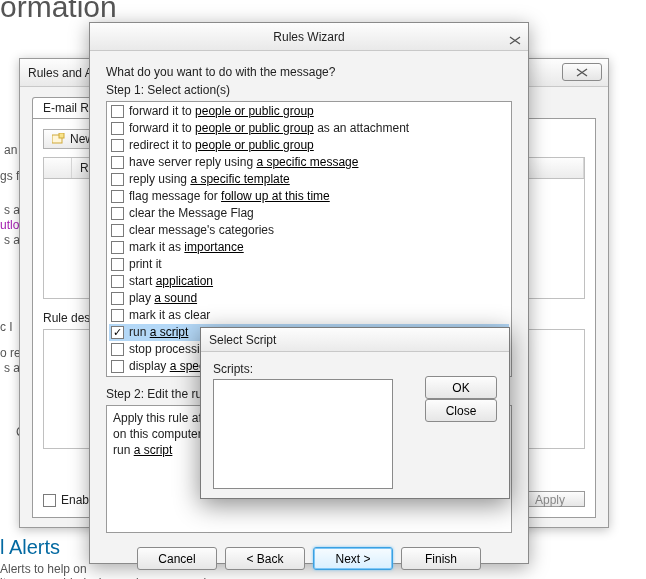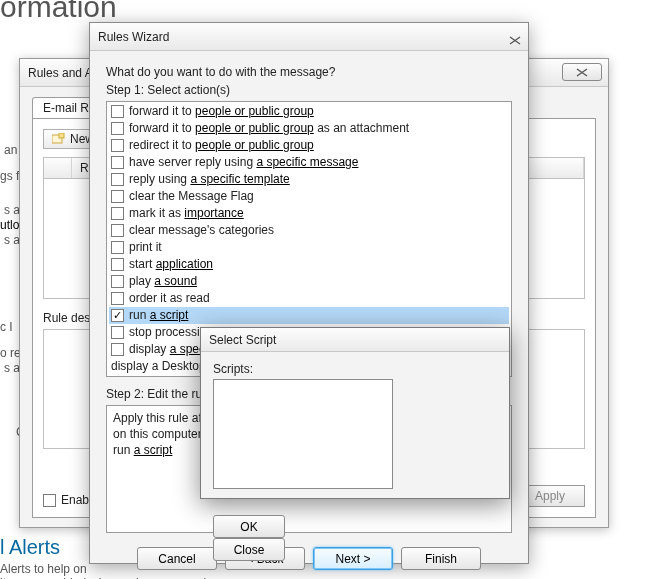--- a/index.html
+++ b/index.html
@@ -114,21 +114,21 @@
   }
   .enable-row {
     position: absolute;
     left: 10px; bottom: 10px;
     display:flex; align-items:center; gap:5px;
     font-size: 12px;
   }
   .apply-btn {
     position: absolute;
     right: 10px; bottom: 10px;
-    width: 70px; height: 22px;
+    width: 70px; height: 16px;
     border: 1px solid #9a9a9a;
     background: linear-gradient(#fdfdfd,#e6e6e6);
     font-size: 12px;
     color: #888;
   }
   
   .dlg-wizard {
     position: absolute;
     left: 89px; top: 22px;
     width: 440px; height: 542px;
@@ -136,20 +136,21 @@
     border: 1px solid #8a8a8a;
     box-shadow: 0 4px 18px rgba(0,0,0,.35);
   }
   .dlg-wizard .titlebar {
     height: 28px; line-height: 28px;
     padding: 0 8px;
     background: linear-gradient(#fdfdfd,#e9e9e9);
     border-bottom: 1px solid #c8c8c8;
     position: relative;
     font-size: 12px;
+    text-align: center;
   }
   .wz-body { padding: 14px 16px 10px; }
   .wz-q { font-size: 12px; margin-bottom: 4px; }
   .wz-step { font-size: 12px; margin-bottom: 4px; }
   .action-list {
     border: 1px solid #9a9a9a;
     background: #fff;
     height: 276px;
     overflow-y: scroll;
     padding: 1px 2px;
@@ -215,40 +216,40 @@
     border: 1px solid #7a7a7a;
     box-shadow: 0 6px 24px rgba(0,0,0,.45);
   }
   .dlg-script .titlebar {
     height: 24px; line-height: 24px;
     padding: 0 8px;
     background: linear-gradient(#fdfdfd,#eaeaea);
     border-bottom: 1px solid #c8c8c8;
     font-size: 12px;
   }
-  .ss-body { padding: 10px 12px; display:flex; gap: 12px; flex-direction: column; }
+  .ss-body { padding: 10px 12px; display:flex; gap: 12px; }
   .ss-left { flex: 1; }
   .ss-label { font-size: 12px; margin-bottom: 3px; }
   .ss-list {
     border: 1px solid #8a8a8a;
     background: #fff;
     width: 180px; height: 110px;
     overflow-y: scroll;
   }
   .ss-right { display:flex; flex-direction:column; gap: 0; padding-top: 14px; }
   .ss-right .btn { width: 72px; }
 </style>
 </head>
 <body>
 
 <div class="bg-title">ormation</div>
 <div class="bg-text" style="left:4px;top:143px">an</div>
 <div class="bg-text" style="left:0px;top:169px">gs f</div>
 <div class="bg-text" style="left:4px;top:203px">s a</div>
-<div class="bg-text" style="left:0px;top:218px;color:#000000">utlo</div>
+<div class="bg-text" style="left:0px;top:218px;color:#a21caf">utlo</div>
 <div class="bg-text" style="left:4px;top:233px">s a</div>
 <div class="bg-text" style="left:0px;top:320px">c I</div>
 <div class="bg-text" style="left:0px;top:346px">o rep</div>
 <div class="bg-text" style="left:4px;top:361px">s a</div>
 <div class="bg-text" style="left:16px;top:425px">Cle</div>
 <div class="bg-text" style="left:0px;top:536px;font-size:20px;color:#0369a1;font-weight:300">l Alerts</div>
 <div class="bg-text" style="left:0px;top:562px">Alerts to help on</div>
 <div class="bg-text" style="left:0px;top:576px">items are added, changed, or removed.</div>
 
 <div class="dlg-rulesalerts">
@@ -320,45 +321,49 @@
         <div class="action-row">
           <div class="cb"></div>
           <span><span>have server reply using </span><span class="lnk">a specific message</span><span></span></span>
         </div>
         <div class="action-row">
           <div class="cb"></div>
           <span><span>reply using </span><span class="lnk">a specific template</span><span></span></span>
         </div>
         <div class="action-row">
           <div class="cb"></div>
+          <span><span>flag message for </span><span class="lnk">follow up at this time</span><span></span></span>
+        </div>
+        <div class="action-row">
+          <div class="cb"></div>
           <span>clear the Message Flag</span>
         </div>
         <div class="action-row">
           <div class="cb"></div>
+          <span>clear message's categories</span>
+        </div>
+        <div class="action-row">
+          <div class="cb"></div>
           <span><span>mark it as </span><span class="lnk">importance</span><span></span></span>
         </div>
         <div class="action-row">
           <div class="cb"></div>
-          <span>clear message's categories</span>
-        </div>
-        <div class="action-row">
-          <div class="cb"></div>
           <span>print it</span>
         </div>
         <div class="action-row">
           <div class="cb"></div>
           <span><span>start </span><span class="lnk">application</span><span></span></span>
         </div>
         <div class="action-row">
           <div class="cb"></div>
           <span><span>play </span><span class="lnk">a sound</span><span></span></span>
         </div>
         <div class="action-row">
           <div class="cb"></div>
-          <span>order it as read</span>
+          <span>mark it as clear</span>
         </div>
         <div class="action-row selected">
           <div class="cb checked"></div>
           <span><span>run </span><span class="lnk">a script</span><span></span></span>
         </div>
         <div class="action-row">
           <div class="cb"></div>
           <span>stop processing more rules</span>
         </div>
         <div class="action-row">

